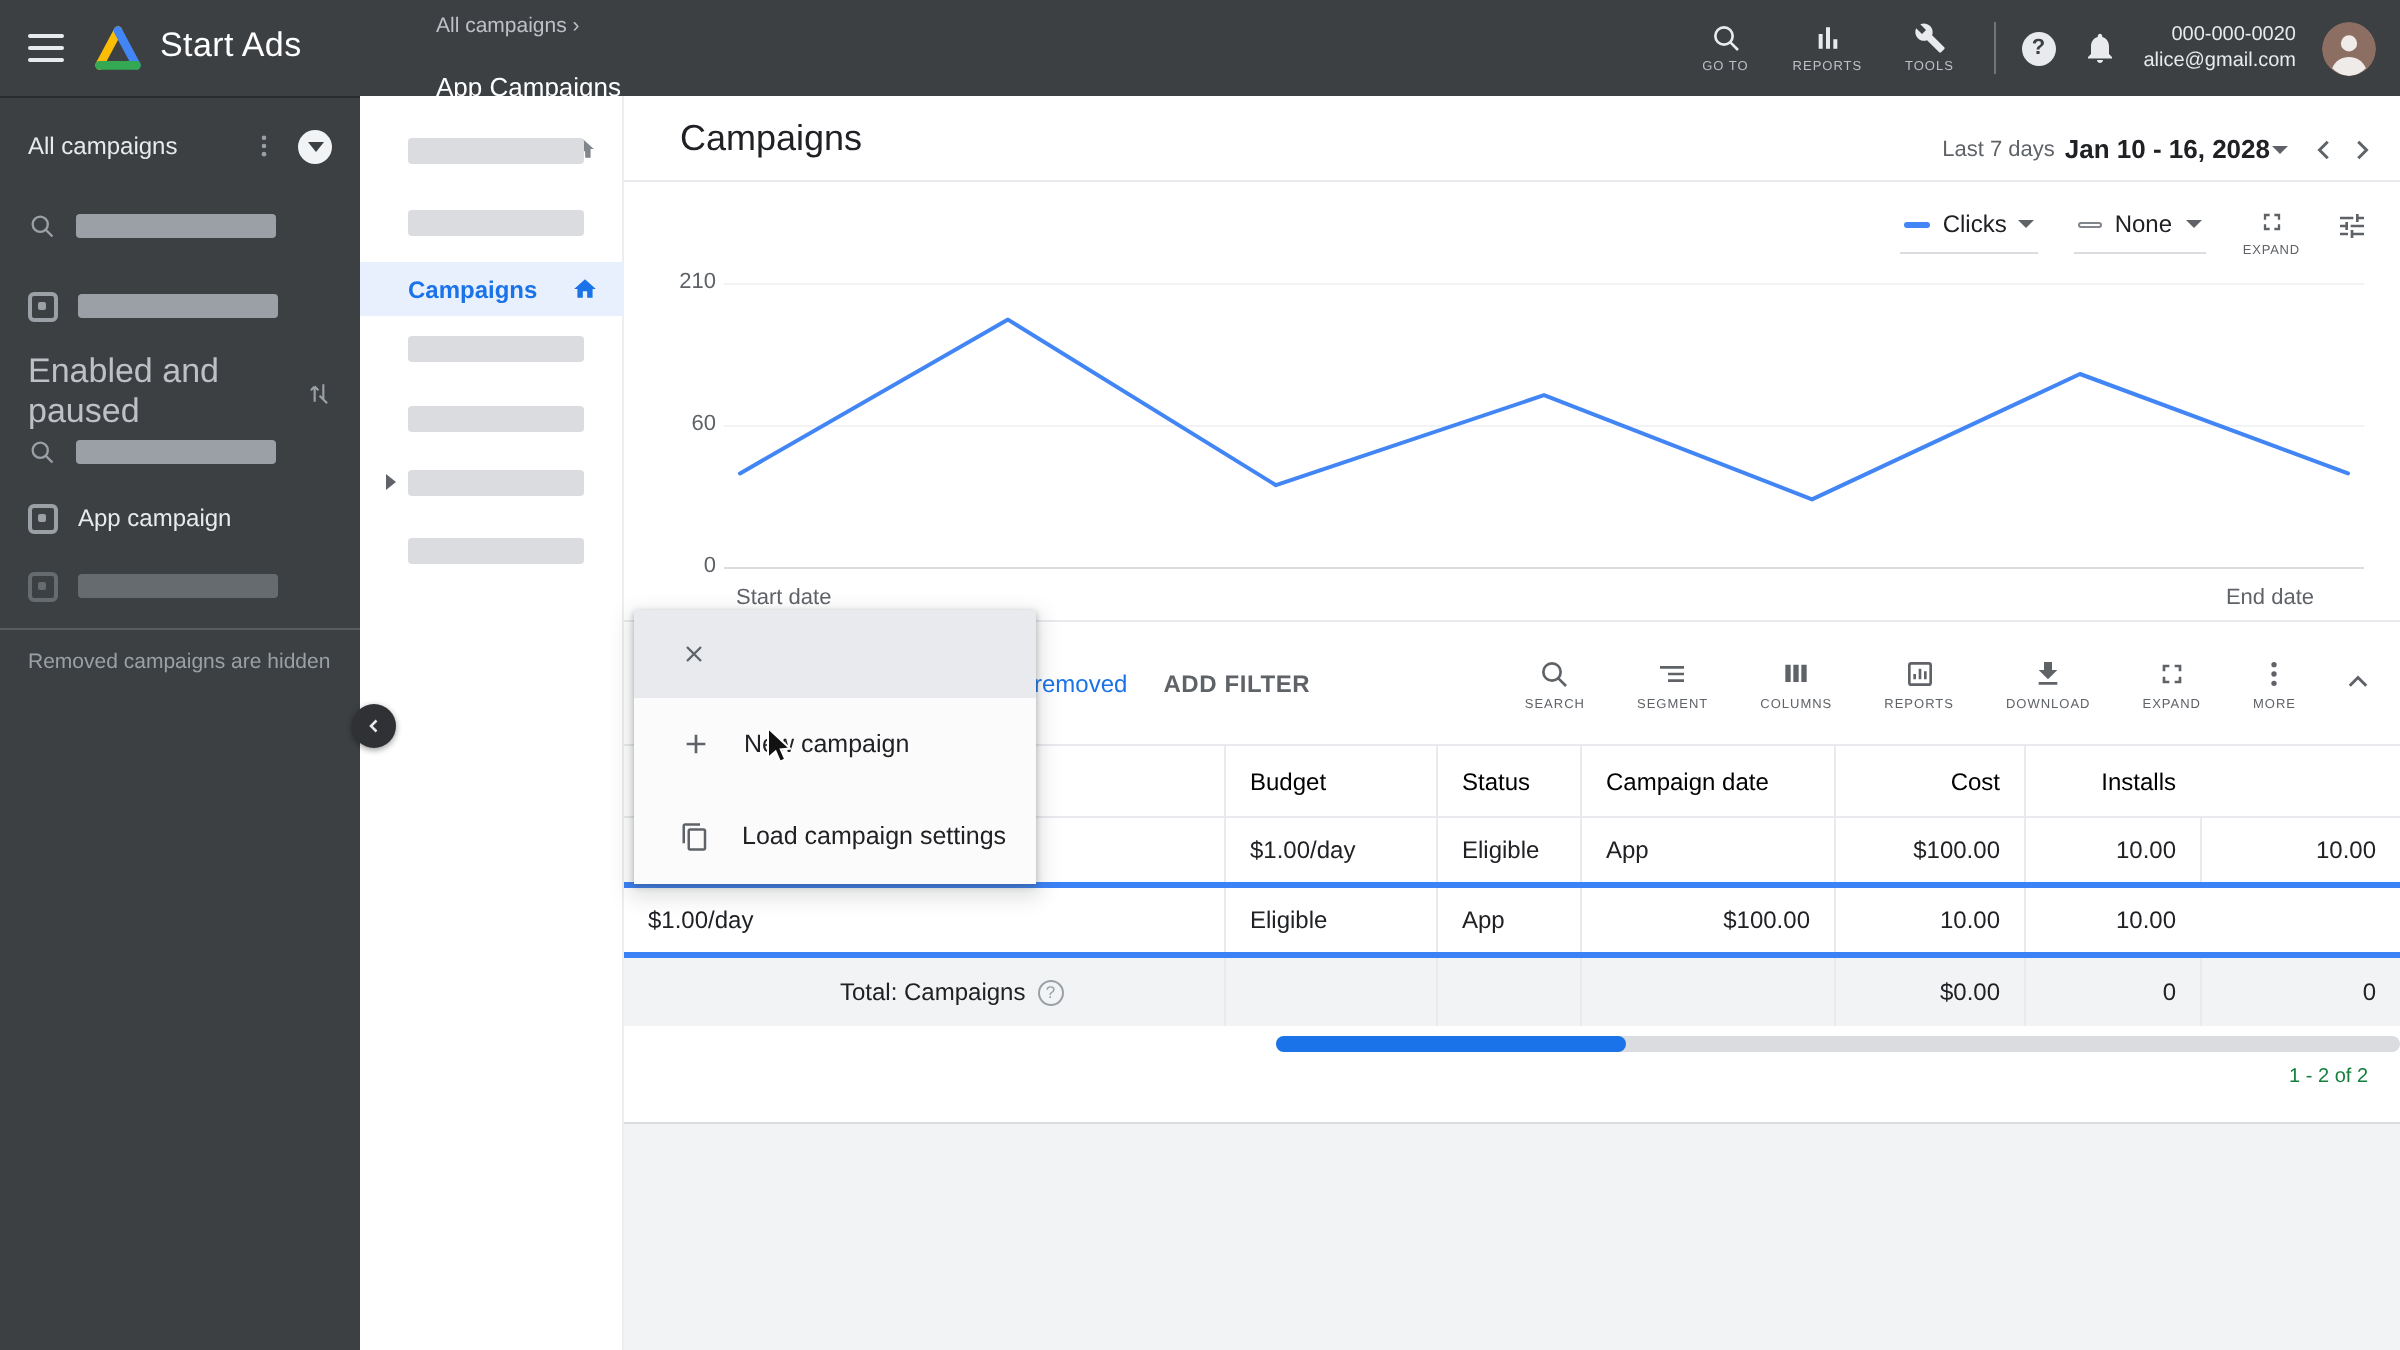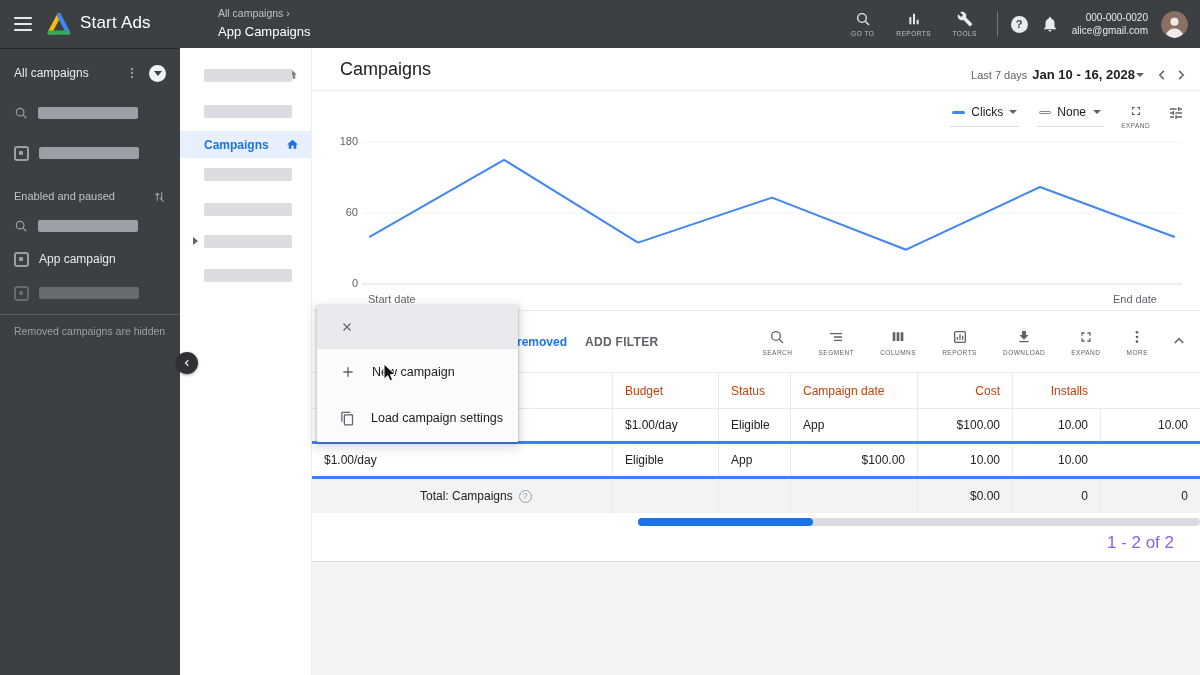--- a/index.html
+++ b/index.html
@@ -8,40 +8,40 @@
   svg { display:block; }
 
   
   .topbar{position:absolute;left:0;top:0;width:1200px;height:48px;background:#3c4043;z-index:6}
   .hamburger{position:absolute;left:14px;top:17px;width:18px;cursor:pointer}
   .hamburger span{display:block;height:2px;background:#e8eaed;margin-bottom:4px;border-radius:1px}
   .logo-tri{position:absolute;left:46px;top:12px}
   .logo-text{position:absolute;left:80px;top:13px;font-size:17px;color:#fff;letter-spacing:.2px}
   .crumbs{position:absolute;left:218px;top:7px}
   .crumb-top{font-size:10.5px;color:#bdc1c6;cursor:pointer}
-  .crumb-cur{font-size:13px;color:#fff;margin-top:5px}
+  .crumb-cur{font-size:13px;color:#fff;margin-top:17px}
   .tb-right{position:absolute;right:12px;top:0;height:48px;display:flex;align-items:center;gap:13px}
   .tb-stack{display:flex;flex-direction:column;align-items:center;gap:3px;width:38px;cursor:pointer}
   .tb-stack .lbl{font-size:6.5px;letter-spacing:.5px;color:#bdc1c6}
   .tb-ic{color:#e8eaed;display:flex}
   .tb-div{width:1px;height:26px;background:rgba(255,255,255,.28)}
   .tb-help{width:17px;height:17px;border-radius:50%;background:#e8eaed;color:#3c4043;font-size:11px;font-weight:bold;display:flex;align-items:center;justify-content:center;cursor:pointer}
   .tb-bell{color:#e8eaed;display:flex;cursor:pointer}
   .tb-acct{text-align:right;color:#e8eaed;font-size:10px;line-height:1.35;cursor:pointer}
   .avatar{width:27px;height:27px;border-radius:50%;overflow:hidden;cursor:pointer}
 
   
   .sidebar{position:absolute;left:0;top:48px;width:180px;height:627px;background:#3c4043;border-top:1px solid rgba(0,0,0,.3);z-index:4}
   .srow{position:absolute;left:0;width:180px;height:28px;display:flex;align-items:center;padding:0 14px;color:#e8eaed;font-size:12px}
   .skel{height:12px;width:100px;background:#9aa0a6;border-radius:2px}
   .sic{color:#9aa0a6;margin-right:10px;display:flex}
   .dots3{margin-left:auto;color:#9aa0a6;display:flex;cursor:pointer}
   .circ-caret{width:17px;height:17px;border-radius:50%;background:#f1f3f4;display:flex;align-items:center;justify-content:center;margin-left:10px;cursor:pointer}
   .caret-down{width:0;height:0;border-left:4px solid transparent;border-right:4px solid transparent;border-top:5px solid #3c4043}
-  .slabel{font-size:11px;color:#bdc1c6}
+  .slabel{font-size:17px;color:#bdc1c6}
   .snote{font-size:10.5px;color:#9aa0a6}
   .sq-ic{width:15px;height:15px;border:2px solid #9aa0a6;border-radius:3px;position:relative;margin-right:10px;flex:none}
   .sq-ic::after{content:"";position:absolute;left:3px;top:3px;width:4px;height:4px;background:#9aa0a6;border-radius:1px}
   .sdivider{position:absolute;left:0;top:265px;width:180px;border-top:1px solid rgba(255,255,255,.15)}
   .dim{opacity:.45}
   .handle{position:absolute;left:176px;top:352px;width:22px;height:22px;border-radius:50%;background:#2f3134;color:#e8eaed;display:flex;align-items:center;justify-content:center;z-index:15;box-shadow:0 1px 3px rgba(0,0,0,.4);cursor:pointer}
 
   
   .subnav{position:absolute;left:180px;top:48px;width:132px;height:627px;background:#fff;border-right:1px solid #eceef1;z-index:3}
   .skel-l{position:absolute;left:24px;width:88px;height:13px;background:#dadce0;border-radius:2px}
@@ -71,46 +71,46 @@
   .tune{color:#5f6368;margin-top:2px;cursor:pointer}
 
   .ytick{position:absolute;left:12px;width:34px;text-align:right;font-size:11px;color:#5f6368}
   .chart-svg{position:absolute;left:50px;top:80px}
   .xlab{position:absolute;top:245px;font-size:11px;color:#5f6368}
 
   
   .card{position:absolute;left:0;top:262px;width:888px;height:252px;border-top:1px solid #e8eaed;border-bottom:1px solid #dadce0;background:#fff}
   .card-toolbar{position:relative;height:62px;border-bottom:1px solid #e8eaed}
   .filter-txt{position:absolute;left:205px;top:0;height:62px;display:flex;align-items:center;gap:18px}
-  .f-removed{font-size:12px;color:#1a73e8;font-weight:bold;cursor:pointer}
+  .f-removed{font-size:12px;color:#1a73e8;font-weight:normal;cursor:pointer}
   .f-add{font-size:12px;color:#5f6368;font-weight:bold;letter-spacing:.3px;cursor:pointer}
   .tool-strip{position:absolute;right:52px;top:0;height:62px;display:flex;align-items:center;gap:26px}
   .tool-btn{display:flex;flex-direction:column;align-items:center;gap:4px;color:#5f6368;cursor:pointer}
   .tool-btn .lbl{font-size:6.5px;letter-spacing:.5px}
   .collapse{position:absolute;right:12px;top:21px;color:#5f6368;cursor:pointer}
 
   .trow{display:grid;grid-template-columns:300px 106px 72px 127px 95px 88px 100px}
   .trow > div{padding:0 12px;display:flex;align-items:center;font-size:12px;color:#202124;border-left:1px solid #e8eaed;overflow:hidden;white-space:nowrap}
   .trow > div:first-child{border-left:none}
   .thead{height:36px;border-bottom:1px solid #e8eaed}
-  .thead > div{color:#c2410c}
+  .thead > div{color:#000000}
   .num{justify-content:flex-end}
   .tbody-row{height:35px;border-bottom:3px solid #3b82f6}
   .total-row{height:34px;background:#f1f3f4}
   .namecell{gap:10px;padding-left:14px !important}
   .checkbox{width:14px;height:14px;border:2px solid #5f6368;border-radius:2px;flex:none;cursor:pointer;background:#fff}
   .pause-ic{color:#80868b;display:flex;flex:none;cursor:pointer}
   .appic{width:18px;height:18px;background:#3c4043;border-radius:4px;display:flex;align-items:center;justify-content:center;flex:none}
   .appic i{display:block;width:7px;height:11px;border:1.5px solid #fff;border-radius:2px}
   .link{color:#1a73e8;cursor:pointer}
   .total-label-cell{padding-left:108px !important;gap:6px}
   .help-circ{width:13px;height:13px;border:1px solid #9aa0a6;border-radius:50%;color:#9aa0a6;font-size:8.5px;display:flex;align-items:center;justify-content:center;flex:none}
   .hscroll{margin:5px 0 0 326px;width:562px;height:8px;background:#dadce0;border-radius:4px;cursor:pointer}
   .hthumb{width:175px;height:8px;background:#1a73e8;border-radius:4px}
-  .pag{position:absolute;right:26px;top:222px;font-size:17px;color:#8b5cf6}
+  .pag{position:absolute;right:16px;top:222px;font-size:10px;color:#15803d}
   .gray-bottom{position:absolute;left:0;top:514px;width:888px;height:113px;background:#f1f3f4}
 
   
   .popup{position:absolute;left:317px;top:305px;width:201px;height:137px;background:#fbfbfc;box-shadow:0 1px 3px rgba(60,64,67,.35),0 4px 10px 2px rgba(60,64,67,.18);z-index:20}
   .popup-head{height:44px;background:#e8eaed;display:flex;align-items:center;padding-left:23px}
   .popup-x{color:#5f6368;display:flex;cursor:pointer}
   .popup-item{height:46px;display:flex;align-items:center;gap:16px;padding-left:23px;font-size:12.5px;color:#202124;cursor:pointer}
   .popup-item .ic{color:#5f6368;display:flex}
   .cursor{position:absolute;left:66px;top:58px;z-index:25;pointer-events:none}
 </style>
@@ -310,21 +310,21 @@
       </span>
       <span>EXPAND</span>
     </div>
     <span class="tune">
       <svg width="16" height="16" viewBox="0 0 24 24">
           <path fill="currentColor" d="M3 17v2h6v-2H3zM3 5v2h10V5H3zm10 16v-2h8v-2h-8v-2h-2v6h2zM7 9v2H3v2h4v2h2V9H7zm14 4v-2H11v2h10zm-6-4h2V7h4V5h-4V3h-2v6z"></path>
         </svg>
     </span>
   </div>
 
-  <span class="ytick" style="top:87px">180</span>
+  <span class="ytick" style="top:87px">210</span>
   <span class="ytick" style="top:158px">60</span>
   <span class="ytick" style="top:229px">0</span>
 
   <svg class="chart-svg" width="820" height="160" viewBox="0 0 820 160">
     <line x1="0" y1="14" x2="820" y2="14" stroke="#f1f3f4" stroke-width="1"></line>
     <line x1="0" y1="85" x2="820" y2="85" stroke="#f1f3f4" stroke-width="1"></line>
     <line x1="0" y1="156" x2="820" y2="156" stroke="#dadce0" stroke-width="1"></line>
     <polyline points="8.0,108.7 142.0,31.8 276.0,114.6 410.0,69.6 544.0,121.7 678.0,59.0 812.0,108.7" fill="none" stroke="#4285f4" stroke-width="2" stroke-linejoin="round" stroke-linecap="round"></polyline>
   </svg>
   <span class="xlab" style="left:56px">Start date</span>

